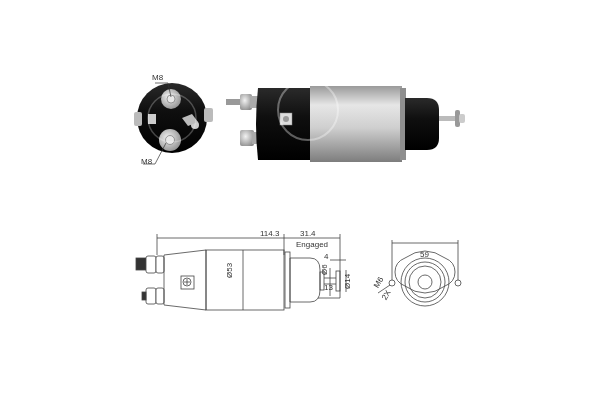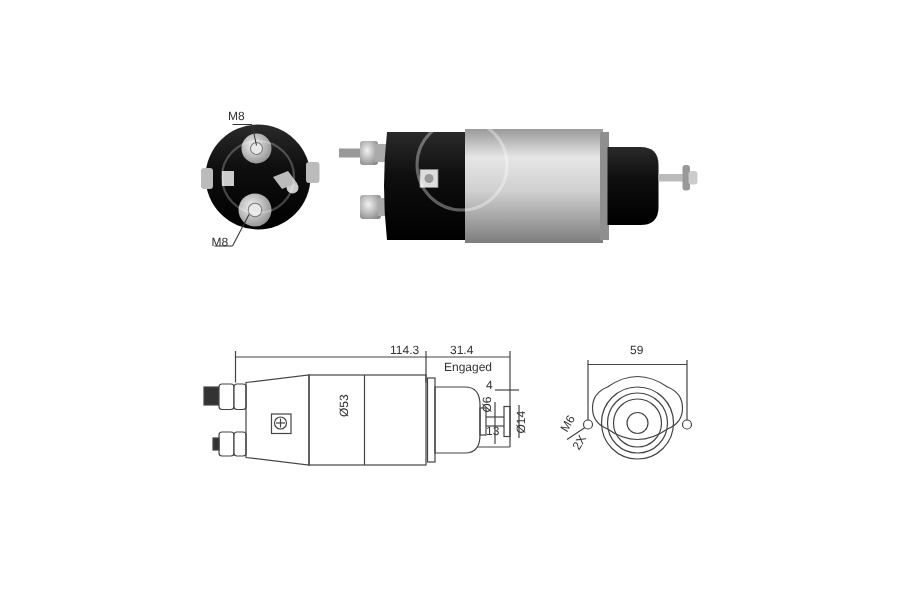--- a/index.html
+++ b/index.html
@@ -132,15 +132,15 @@
 
 <span class="lbl" style="left:212px;top:229px;margin-left:48px;">114.3</span>
 <span class="lbl" style="left:300px;top:229px;text-align:center;">31.4</span>
 <span class="lbl" style="left:296px;top:240px;">Engaged</span>
 <span class="lbl" style="left:225px;top:278px;transform:rotate(-90deg);transform-origin:left top;">Ø53</span>
 <span class="lbl" style="left:324px;top:252px;">4</span>
 <span class="lbl" style="left:320px;top:275px;transform:rotate(-90deg);transform-origin:left top;">Ø6</span>
 <span class="lbl" style="left:343px;top:289px;transform:rotate(-90deg);transform-origin:left top;">Ø14</span>
 <span class="lbl" style="left:324px;top:283px;">13</span>
 
-<span class="lbl" style="left:420px;top:229px;text-align:center;">59</span>
+<span class="lbl" style="left:420px;top:250px;text-align:center;">59</span>
 <span class="lbl" style="left:372px;top:285px;transform:rotate(-60deg);transform-origin:left top;">M6</span>
 <span class="lbl" style="left:380px;top:297px;transform:rotate(-60deg);transform-origin:left top;">2X</span>
 
 </body></html>

